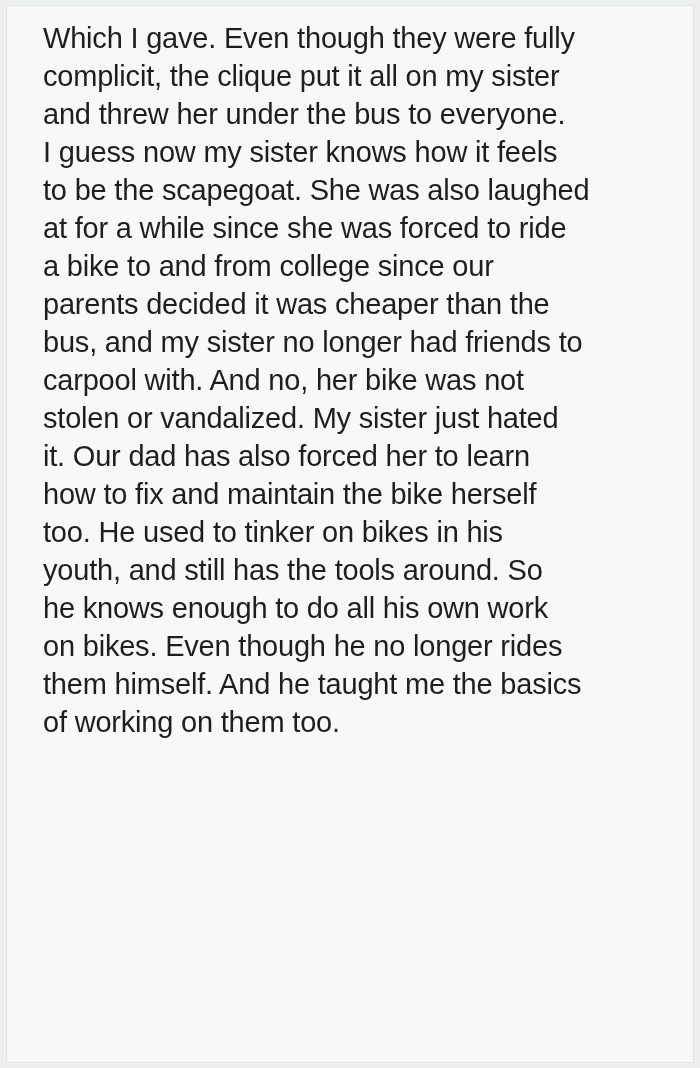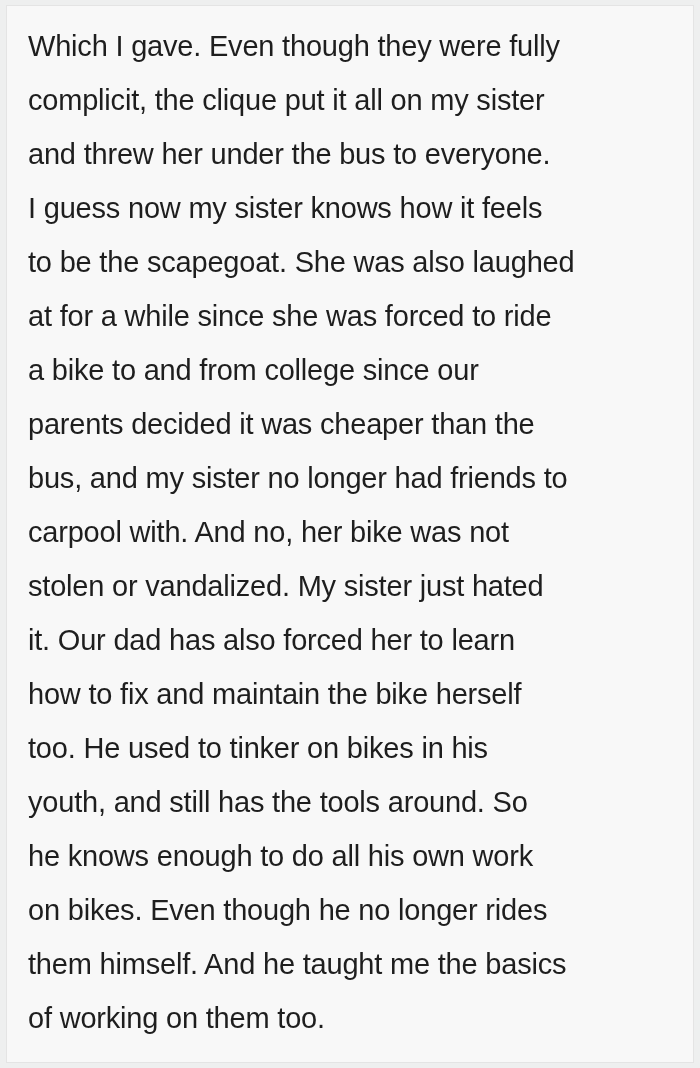--- a/index.html
+++ b/index.html
@@ -20,25 +20,25 @@
     left: 6px;
     right: 6px;
     bottom: 5px;
     background: #f8f8f8;
     border: 1px solid #e4e4e4;
     box-sizing: border-box;
   }
   .post-text {
     position: absolute;
     top: 13px;
-    left: 21px;
+    left: 36px;
     right: 10px;
     white-space: pre-line;
     font-size: 29px;
-    line-height: 54px;
+    line-height: 38px;
     letter-spacing: -0.2px;
     color: #1e1e1e;
     font-weight: 400;
   }
 </style>
 </head>
 <body>
 
 <div class="page">
   <div class="card">

